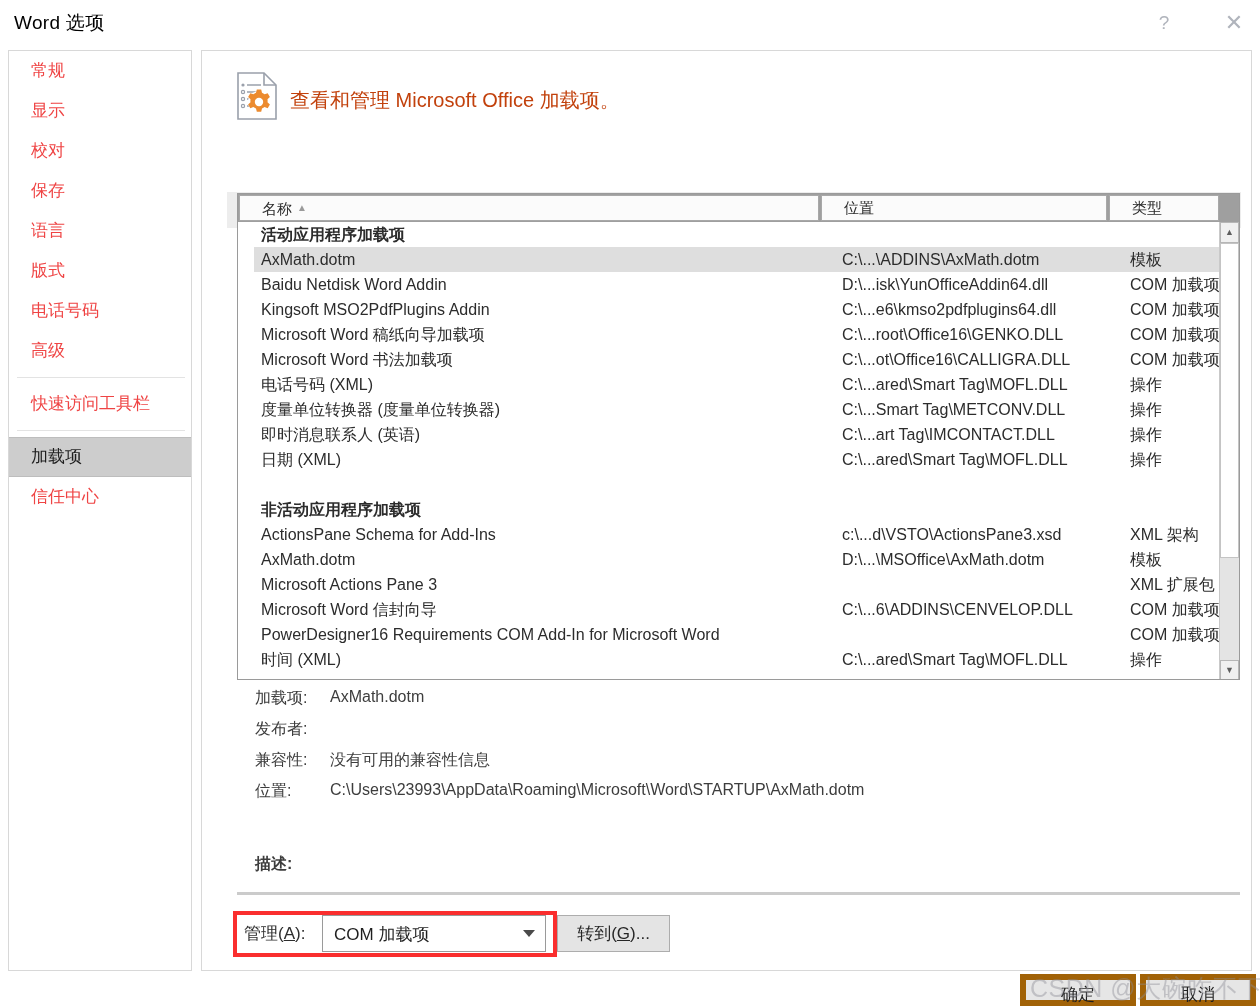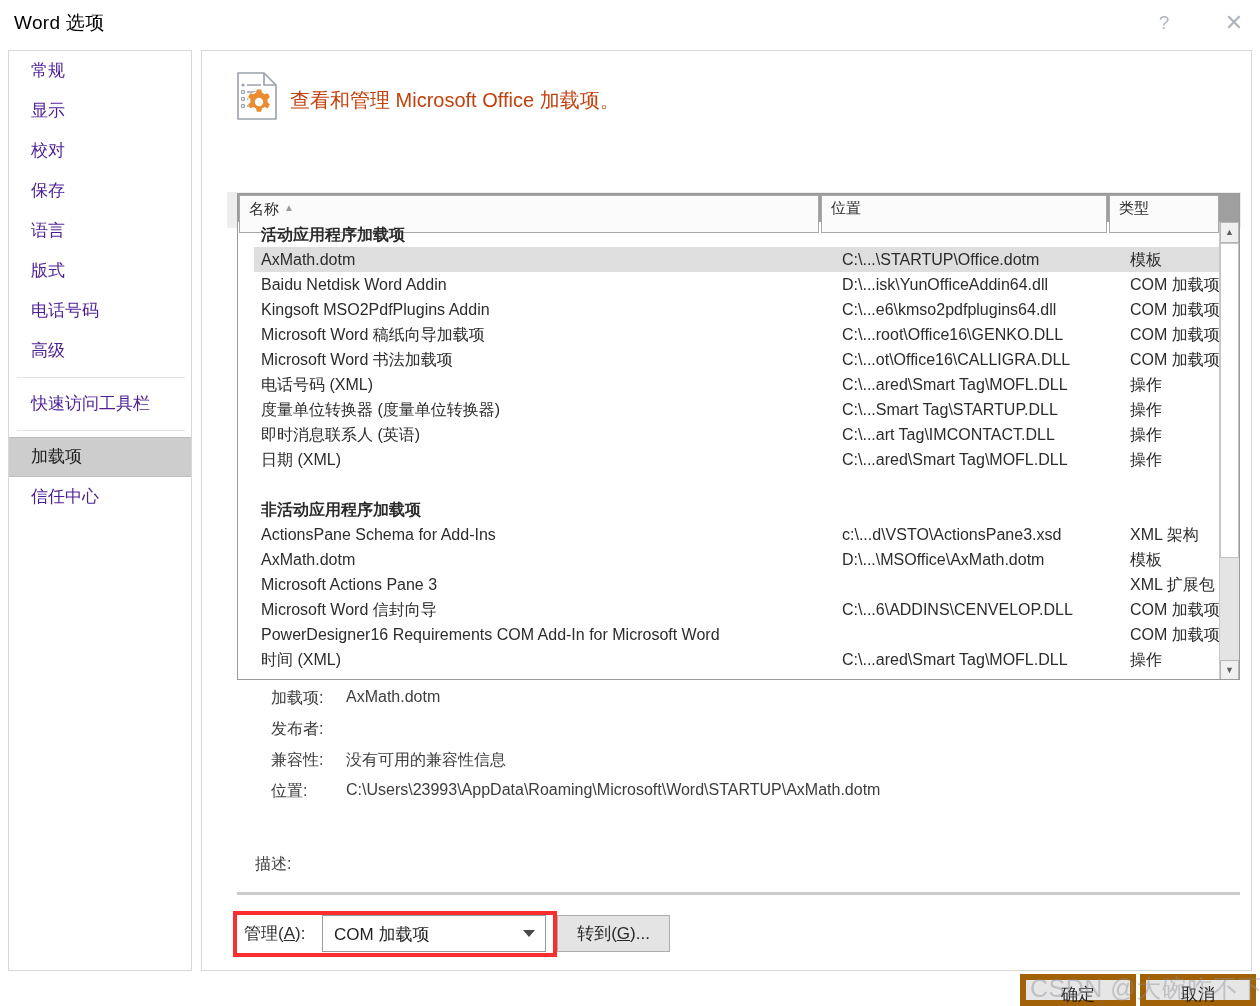--- a/index.html
+++ b/index.html
@@ -34,21 +34,21 @@
   
   #nav-panel {
     position: absolute; left: 8px; top: 50px;
     width: 184px; height: 921px;
     background: #ffffff;
     border: 1px solid #d8d8d8;
   }
   .nav-item {
     height: 40px; line-height: 40px;
     padding-left: 22px;
-    font-size: 17px; color: #4c1d95;
+    font-size: 17px; color: #ef4444;
     white-space: nowrap; cursor: default;
   }
   .nav-item.selected {
     background: #cdcdcd; color: #1e1e1e;
     border-top: 1px solid #bdbdbd;
     border-bottom: 1px solid #bdbdbd;
     line-height: 38px;
   }
   .nav-sep { height: 1px; background: #e3e3e3; margin: 6px 6px 6px 8px; }
 
@@ -85,25 +85,25 @@
     width: 1003px; height: 487px;
     border: 1px solid #9a9a9a;
     background: #ffffff;
     overflow: hidden;
   }
   #list-header {
     position: absolute; left: 0; top: 0; width: 100%; height: 28px;
     background: #9f9f9f;
   }
   .col-head {
-    position: absolute; top: 1px; height: 38px;
+    position: absolute; top: 1px; height: 26px;
     background: #fbfbfb;
     border: 1px solid #a8a8a8;
     font-size: 15px; color: #2b2b2b;
-    padding-left: 9px; line-height: 24px;
+    padding-left: 22px; line-height: 24px;
     white-space: nowrap; overflow: hidden; cursor: default;
   }
   #col-head-name { left: 1px;   width: 580px; }
   #col-head-loc  { left: 583px; width: 286px; }
   #col-head-type { left: 871px; width: 110px; }
   .sort-arrow {
     display: inline-block; margin-left: 5px;
     color: #9a9a9a; font-size: 10px; vertical-align: 3px;
   }
 
@@ -142,30 +142,30 @@
   #sb-down { bottom: 0; }
   #sb-thumb {
     position: absolute; left: 0; top: 21px;
     width: 19px; height: 315px;
     background: #ffffff; border: 1px solid #c4c4c4;
     cursor: default;
   }
 
   
   #detail { position: absolute; left: 255px; top: 688px; width: 980px; }
-  .detail-row { position: relative; height: 31px; white-space: nowrap; margin-left: 16px; }
+  .detail-row { position: relative; height: 31px; white-space: nowrap; }
   .detail-label {
     position: absolute; left: 0; top: 0;
     font-size: 16px; color: #3d3d3d;
   }
   .detail-value {
     position: absolute; left: 75px; top: 0;
     font-size: 16px; color: #3d3d3d; white-space: nowrap;
   }
-  #detail-desc { position: relative; height: 31px; margin-top: 42px; }
+  #detail-desc { position: relative; height: 31px; margin-top: 42px; font-weight: bold; }
 
   
   #detail-sep {
     position: absolute; left: 237px; top: 892px;
     width: 1003px; height: 3px; background: #cbcbcb;
   }
 
   
   #manage-highlight {
     position: absolute; left: 233px; top: 911px;
@@ -291,21 +291,21 @@
   </div>
 
   <div id="list-body">
       <div class="row group">
         <div class="cell c-name">活动应用程序加载项</div>
         <div class="cell c-loc"></div>
         <div class="cell c-type"></div>
       </div>
       <div class="row selected">
         <div class="cell c-name">AxMath.dotm</div>
-        <div class="cell c-loc">C:\...\STARTUP\Office.dotm</div>
+        <div class="cell c-loc">C:\...\ADDINS\AxMath.dotm</div>
         <div class="cell c-type">模板</div>
       </div>
       <div class="row">
         <div class="cell c-name">Baidu Netdisk Word Addin</div>
         <div class="cell c-loc">D:\...isk\YunOfficeAddin64.dll</div>
         <div class="cell c-type">COM 加载项</div>
       </div>
       <div class="row">
         <div class="cell c-name">Kingsoft MSO2PdfPlugins Addin</div>
         <div class="cell c-loc">C:\...e6\kmso2pdfplugins64.dll</div>
@@ -321,21 +321,21 @@
         <div class="cell c-loc">C:\...ot\Office16\CALLIGRA.DLL</div>
         <div class="cell c-type">COM 加载项</div>
       </div>
       <div class="row">
         <div class="cell c-name">电话号码 (XML)</div>
         <div class="cell c-loc">C:\...ared\Smart Tag\MOFL.DLL</div>
         <div class="cell c-type">操作</div>
       </div>
       <div class="row">
         <div class="cell c-name">度量单位转换器 (度量单位转换器)</div>
-        <div class="cell c-loc">C:\...Smart Tag\STARTUP.DLL</div>
+        <div class="cell c-loc">C:\...Smart Tag\METCONV.DLL</div>
         <div class="cell c-type">操作</div>
       </div>
       <div class="row">
         <div class="cell c-name">即时消息联系人 (英语)</div>
         <div class="cell c-loc">C:\...art Tag\IMCONTACT.DLL</div>
         <div class="cell c-type">操作</div>
       </div>
       <div class="row">
         <div class="cell c-name">日期 (XML)</div>
         <div class="cell c-loc">C:\...ared\Smart Tag\MOFL.DLL</div>

